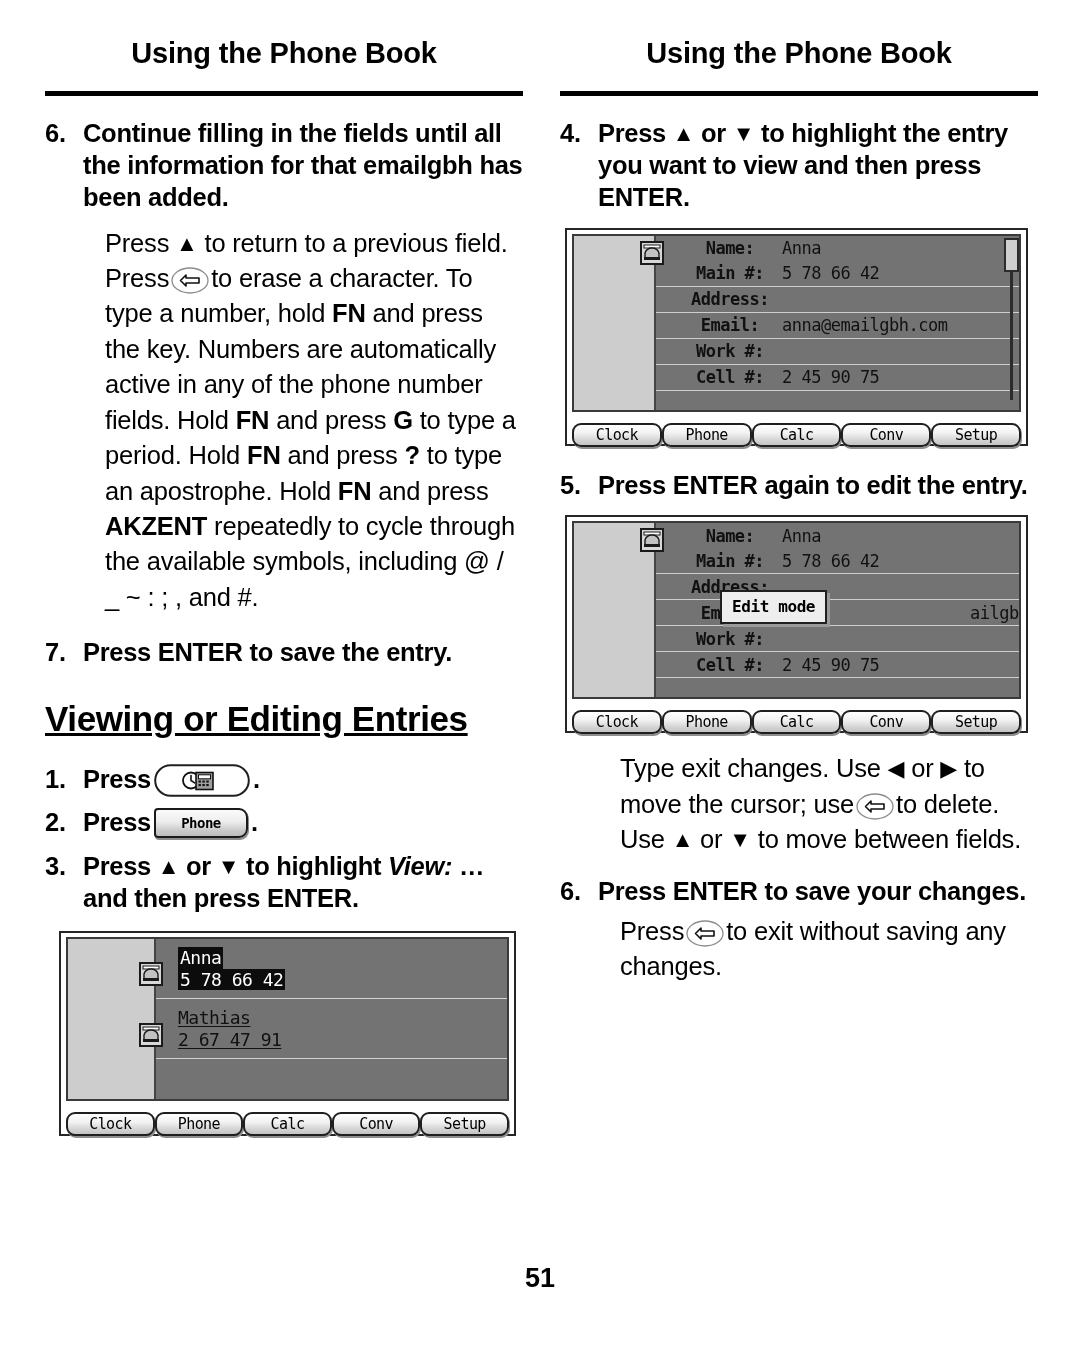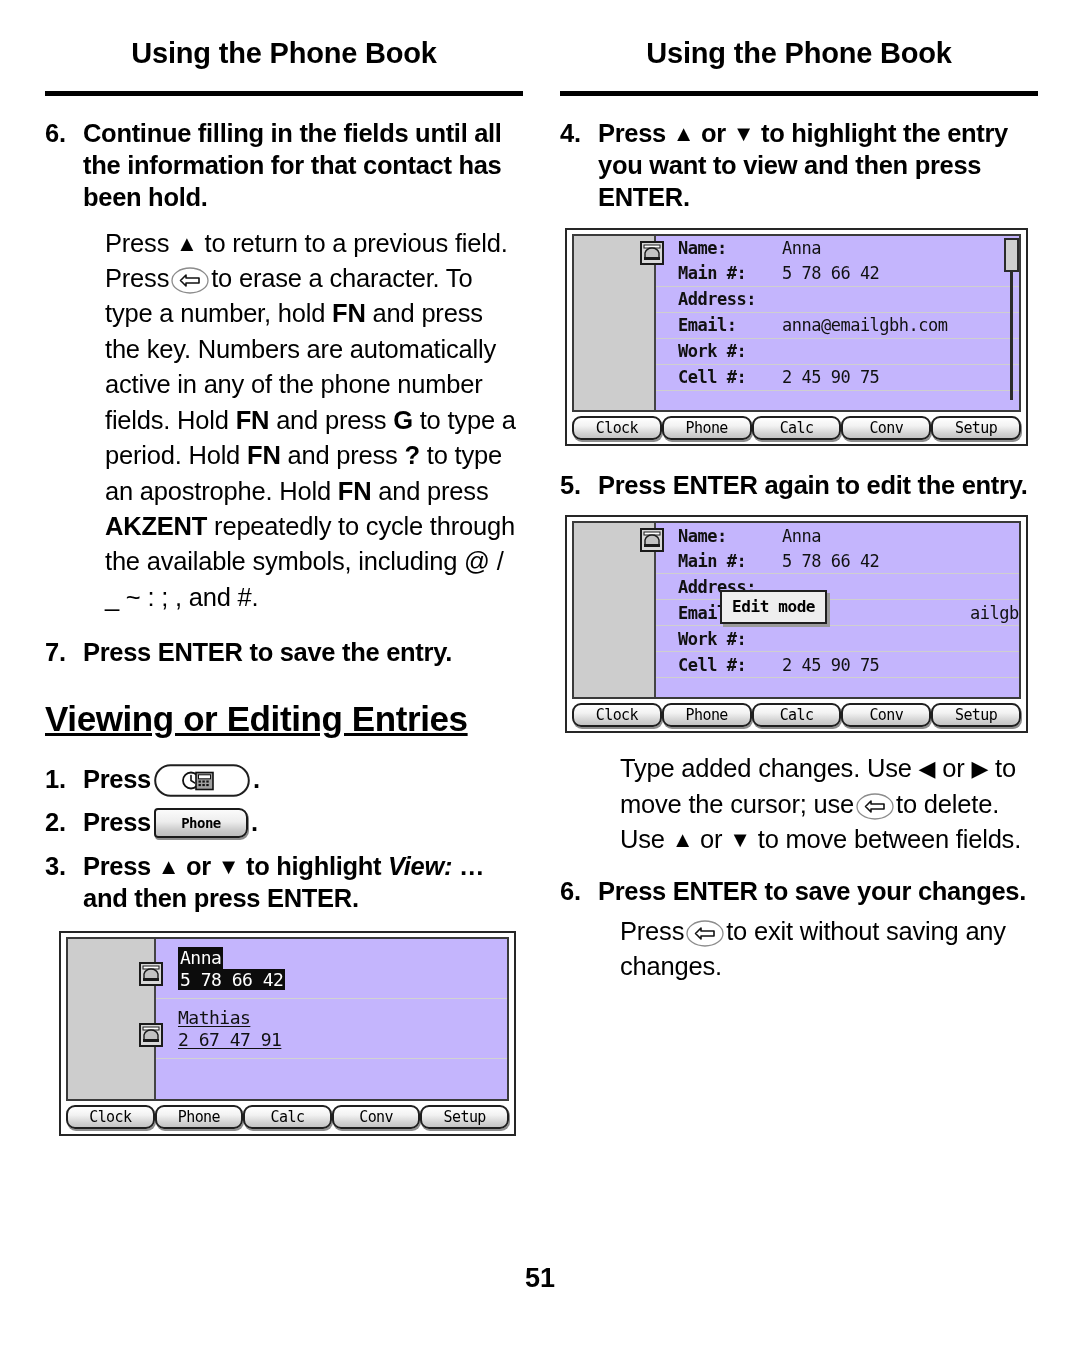--- a/index.html
+++ b/index.html
@@ -149,21 +149,22 @@
     overflow: hidden;
   }
   .lcd-gutter {
     background: #cdcdcd;
     border-right: 2px solid #444;
     flex: 0 0 auto;
   }
   .lcd-body {
     flex: 1;
     position: relative;
-    background: #c4b5fd;
+    background: #737373;
+    text-align: center;
   }
 
   
   .fld-row {
     display: flex;
     align-items: center;
     border-bottom: 1px solid #cfcfcf;
     box-sizing: border-box;
     padding-left: 8px;
   }
@@ -249,21 +250,21 @@
   .und .list-name, .und .list-num {
     text-decoration: underline;
     text-underline-offset: 2px;
     color: #111;
   }
 
   
   .lcd-tabs {
     display: flex;
     gap: 0;
-    margin-top: 4px;
+    margin-top: 11px;
   }
   .lcd-tab {
     flex: 1;
     height: 24px;
     border: 2px solid #1f1f1f;
     border-radius: 9px;
     background: linear-gradient(to bottom, #ffffff 0%, #f2f2f2 40%, #d2d2d2 78%, #c4c4c4 100%);
     display: flex;
     align-items: center;
     justify-content: center;
@@ -291,21 +292,21 @@
 
 <div class="page">
 
   <div class="col col-left">
 
     <div class="col-title">Using the Phone Book</div>
     <div class="col-rule"></div>
 
     <div class="step">
       <span class="step-num">6.</span>
-      <span class="step-body">Continue filling in the fields until all the information for that contact has been hold.</span>
+      <span class="step-body">Continue filling in the fields until all the information for that emailgbh has been added.</span>
     </div>
 
     <div class="para">
       <span>Press</span>
       <span class="tri">▲</span>
       <span>to return to a previous field. Press</span><span class="keycap-back"><svg viewBox="0 0 38 27" width="38" height="27">
             <ellipse cx="19" cy="13.5" rx="18" ry="12.5" fill="none" stroke="#8c8c8c" stroke-width="1.3"></ellipse>
             <path d="M9.5 13.5 L15 8 L15 11 L28 11 L28 16 L15 16 L15 19 Z" fill="none" stroke="#111" stroke-width="1.6" stroke-linejoin="round"></path>
           </svg></span><span>to erase a character. To type a number, hold</span>
       <b>FN</b>
@@ -536,21 +537,21 @@
       <div class="lcd-tabs">
         <div class="lcd-tab">Clock</div>
         <div class="lcd-tab">Phone</div>
         <div class="lcd-tab">Calc</div>
         <div class="lcd-tab">Conv</div>
         <div class="lcd-tab">Setup</div>
       </div>
     </div>
 
     <div class="para" style="margin-top:18px;">
-      <span>Type added changes. Use</span>
+      <span>Type exit changes. Use</span>
       <span class="tri">◀</span>
       <span>or</span>
       <span class="tri">▶</span>
       <span>to move the cursor; use</span><span class="keycap-back"><svg viewBox="0 0 38 27" width="38" height="27">
             <ellipse cx="19" cy="13.5" rx="18" ry="12.5" fill="none" stroke="#8c8c8c" stroke-width="1.3"></ellipse>
             <path d="M9.5 13.5 L15 8 L15 11 L28 11 L28 16 L15 16 L15 19 Z" fill="none" stroke="#111" stroke-width="1.6" stroke-linejoin="round"></path>
           </svg></span><span>to delete. Use</span>
       <span class="tri">▲</span>
       <span>or</span>
       <span class="tri">▼</span>

